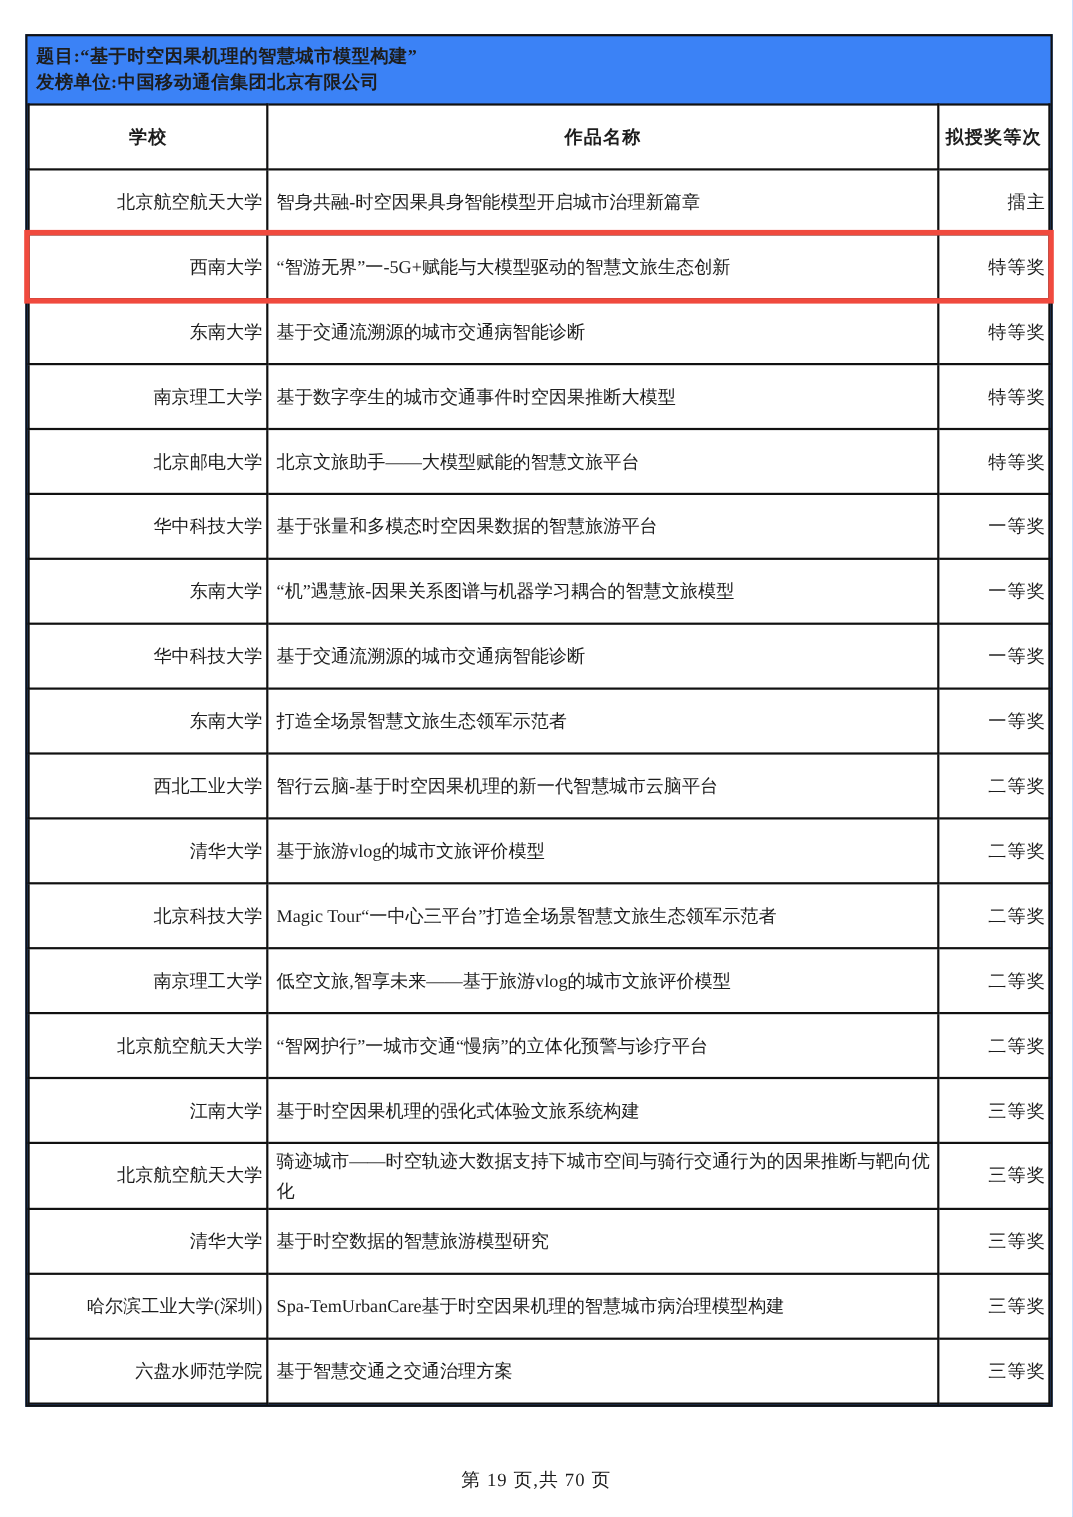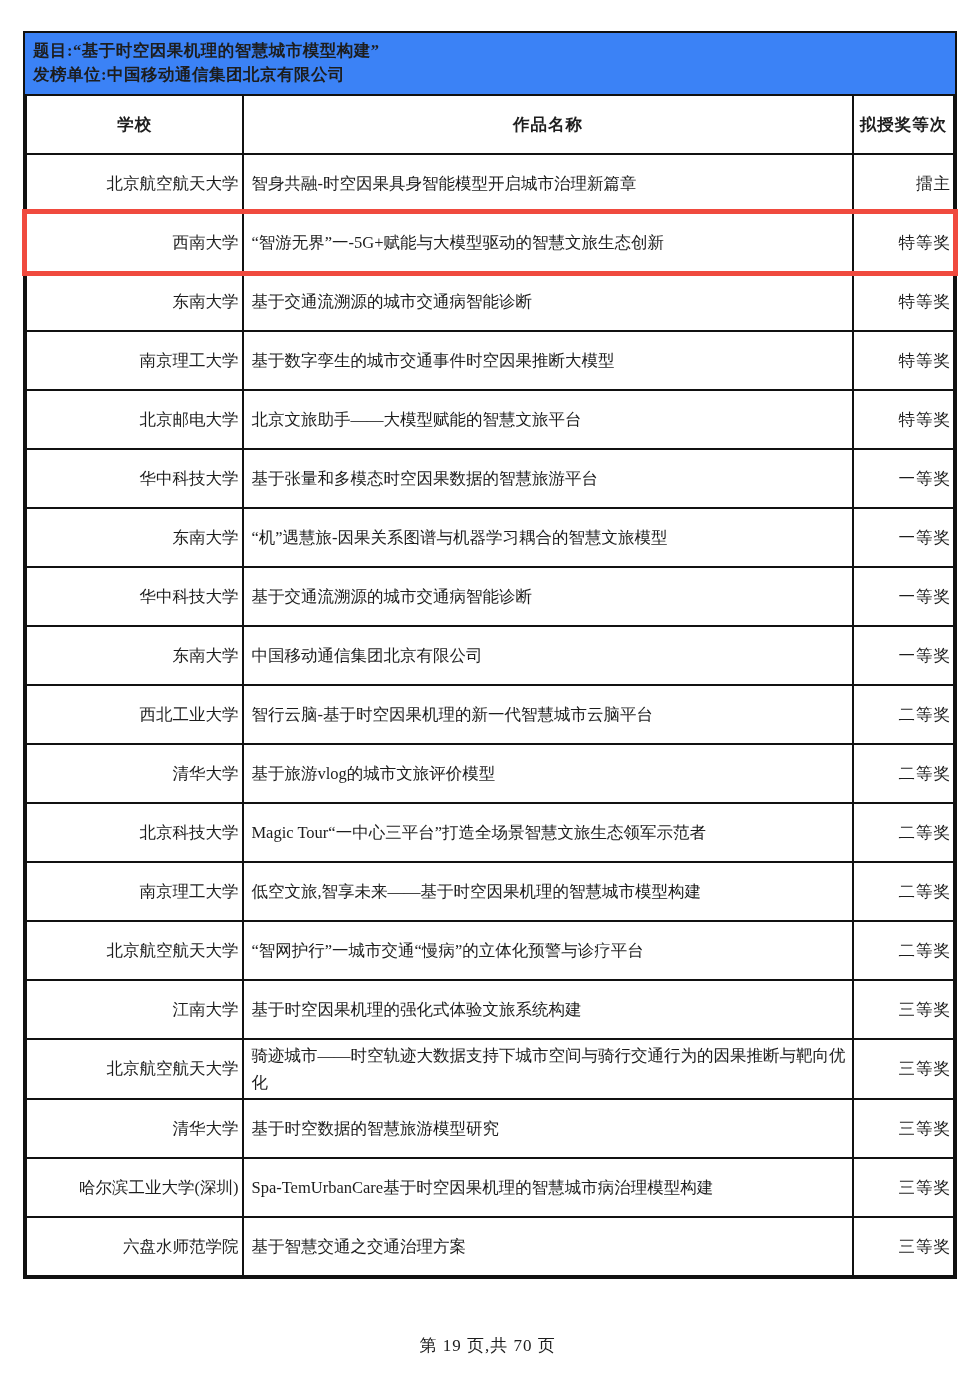--- a/index.html
+++ b/index.html
@@ -126,41 +126,41 @@
           <td class="work-cell">“机”遇慧旅-因果关系图谱与机器学习耦合的智慧文旅模型</td>
           <td class="award-cell">一等奖</td>
         </tr>
         <tr>
           <td class="school-cell">华中科技大学</td>
           <td class="work-cell">基于交通流溯源的城市交通病智能诊断</td>
           <td class="award-cell">一等奖</td>
         </tr>
         <tr>
           <td class="school-cell">东南大学</td>
-          <td class="work-cell">中国移动通信集团北京有限公司</td>
+          <td class="work-cell">打造全场景智慧文旅生态领军示范者</td>
           <td class="award-cell">一等奖</td>
         </tr>
         <tr>
           <td class="school-cell">西北工业大学</td>
           <td class="work-cell">智行云脑-基于时空因果机理的新一代智慧城市云脑平台</td>
           <td class="award-cell">二等奖</td>
         </tr>
         <tr>
           <td class="school-cell">清华大学</td>
           <td class="work-cell">基于旅游vlog的城市文旅评价模型</td>
           <td class="award-cell">二等奖</td>
         </tr>
         <tr>
           <td class="school-cell">北京科技大学</td>
           <td class="work-cell">Magic Tour“一中心三平台”打造全场景智慧文旅生态领军示范者</td>
           <td class="award-cell">二等奖</td>
         </tr>
         <tr>
           <td class="school-cell">南京理工大学</td>
-          <td class="work-cell">低空文旅,智享未来——基于时空因果机理的智慧城市模型构建</td>
+          <td class="work-cell">低空文旅,智享未来——基于旅游vlog的城市文旅评价模型</td>
           <td class="award-cell">二等奖</td>
         </tr>
         <tr>
           <td class="school-cell">北京航空航天大学</td>
           <td class="work-cell">“智网护行”一城市交通“慢病”的立体化预警与诊疗平台</td>
           <td class="award-cell">二等奖</td>
         </tr>
         <tr>
           <td class="school-cell">江南大学</td>
           <td class="work-cell">基于时空因果机理的强化式体验文旅系统构建</td>

